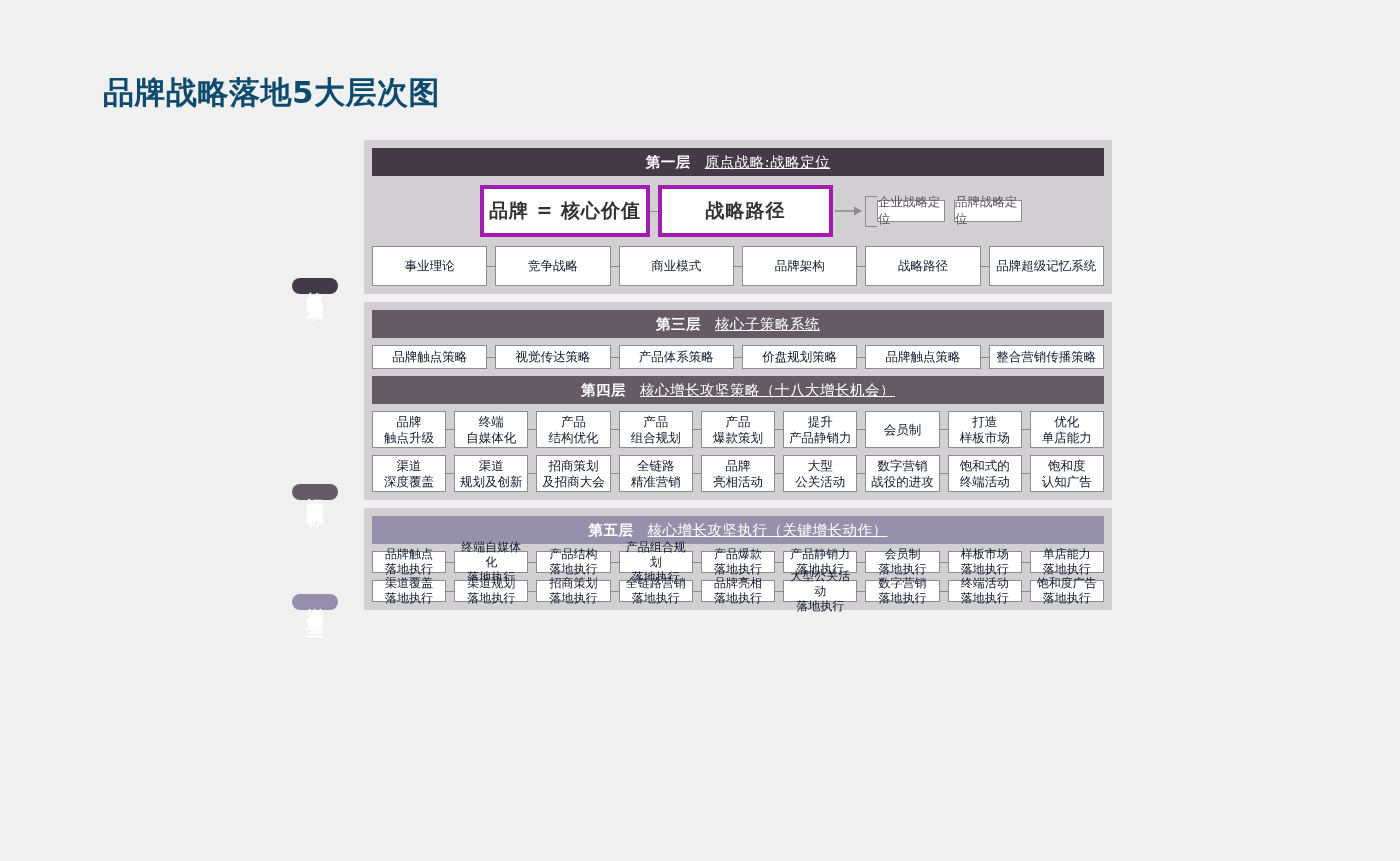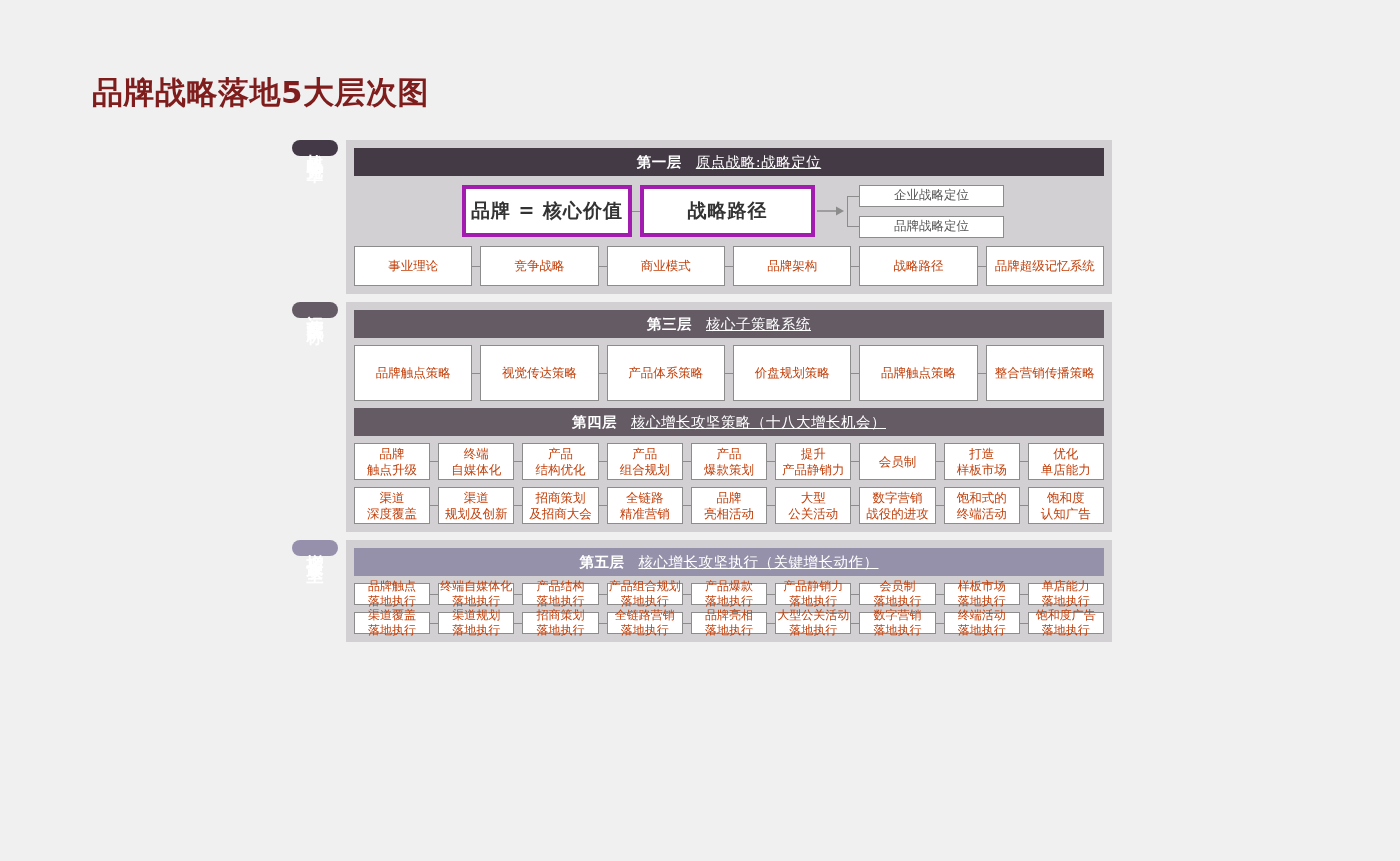--- a/index.html
+++ b/index.html
@@ -4,31 +4,31 @@
 <style>
   * { box-sizing: border-box; }
   html, body {
     margin: 0; padding: 0;
     width: 1400px; height: 861px;
     background: #f0f0f0;
     font-family: "DejaVu Sans", "Liberation Sans", sans-serif;
   }
   #page-title {
     position: absolute;
-    left: 92px; top: 72px;
+    left: 103px; top: 72px;
     font-size: 31px;
     font-weight: bold;
-    color: #7f1d1d;
+    color: #0c4a6e;
     letter-spacing: 0.5px;
   }
 
   .diagram { position: absolute; left: 292px; top: 140px; width: 820px; }
 
   
-  .band { display: flex; align-items: flex-start; margin-bottom: 8px; }
+  .band { display: flex; align-items: flex-end; margin-bottom: 8px; gap: 18px; }
   .band-tab {
     width: 46px;
     border-radius: 12px;
     display: flex;
     align-items: center;
     justify-content: center;
     flex: 0 0 46px;
   }
   .band-tab-label {
     writing-mode: vertical-rl;
@@ -67,21 +67,21 @@
 
   
   .boxrow { display: flex; align-items: stretch; }
   .box {
     background: #ffffff;
     border: 1px solid #8c8c8c;
     display: flex;
     align-items: center;
     justify-content: center;
     text-align: center;
-    color: #c2410c;
+    color: #0f172a;
     font-size: 12.5px;
     line-height: 1.25;
     flex: 1 1 0;
     padding: 10px 1px;
   }
   .conn {
     flex: 0 0 8px;
     display: flex;
     align-items: center;
     justify-content: center;
@@ -96,29 +96,29 @@
     height: 52px; display: flex; align-items: center; justify-content: center;
     color: #333; font-size: 19px; font-weight: bold; letter-spacing: 1px;
   }
   .l1-b1 { flex: 0 0 170px; }
   .l1-b2 { flex: 0 0 175px; }
   .arrow-wrap { flex: 0 0 32px; display: flex; align-items: center; justify-content: center; }
   .brace { flex: 0 0 12px; position: relative; height: 52px; }
   .brace i {
     position: absolute; background: #8c8c8c;
   }
-  .l1-subs { flex: 0 0 145px; display: flex; flex-direction: column; gap: 9px; }
+  .l1-subs { flex: 0 0 145px; display: flex; flex-direction: row; gap: 9px; }
   .l1-sub {
     background: #fff; border: 1px solid #8c8c8c;
     height: 22px; display: flex; align-items: center; justify-content: center;
     color: #555; font-size: 12.5px;
   }
 
   .rowgap { height: 7px; }
-  .l3row .box { height: 56px; }
+  .l3row .box { height: 24px; }
   .l2row .box { height: 40px; }
   .l4row .box { height: 37px; }
   .l5row .box { height: 19px; font-size: 12px; }
   .l3row .box { font-size: 12.5px; }
 </style>
 </head>
 <body>
 
 <div id="page-title">品牌战略落地5大层次图</div>
 

